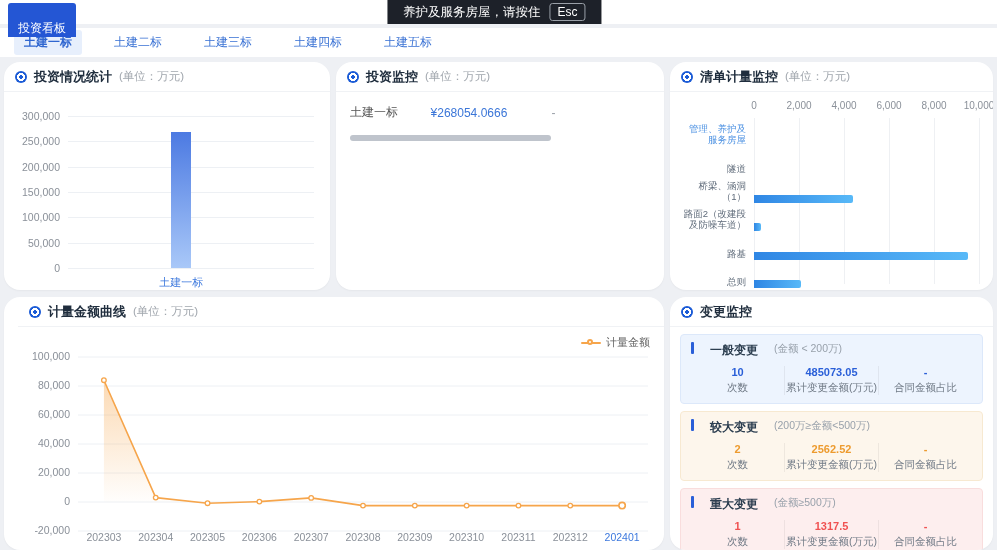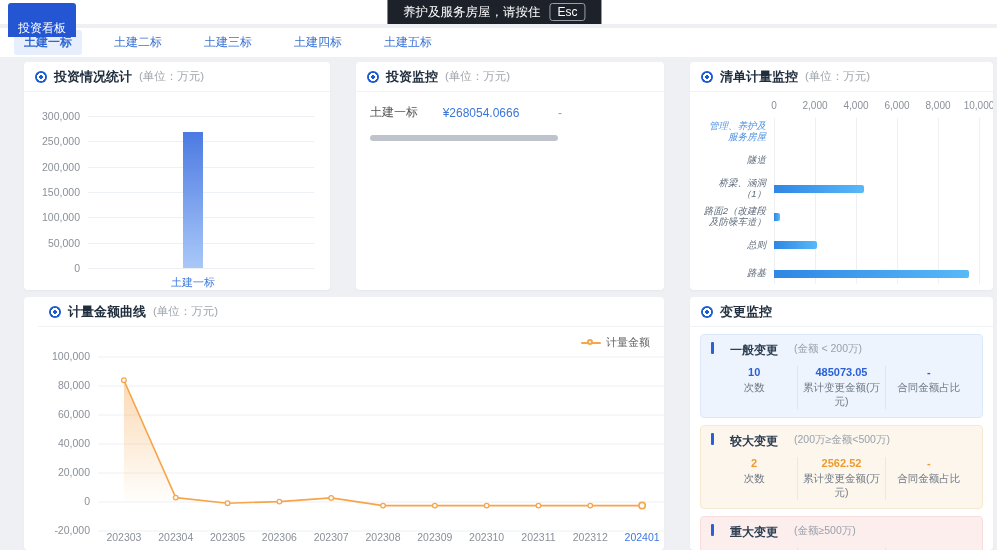--- a/index.html
+++ b/index.html
@@ -15,21 +15,21 @@
     color:#fff; font-size:12.5px; display:flex; align-items:center; gap:9px; padding:0 16px; white-space:nowrap; }
   .fs-tip .esc { border:1px solid #9aa0a8; border-radius:3px; padding:0 7px; line-height:16px; font-size:12px; }
 
   
   .tabsrow { margin-top:4px; background:#fff; height:29px; display:flex; align-items:center; padding:0 14px; gap:22px; }
   .tab { font-size:12px; color:#3a72d4; cursor:pointer; padding:4px 10px; border-radius:3px; white-space:nowrap; }
   .tab.active { background:#e7effc; color:#2f66d0; font-weight:bold; }
 
   
   .main { padding:5px 4px; display:grid; grid-template-columns:326px 328px 1fr; grid-template-rows:228px 253px; gap:7px 6px; }
-  .panel { background:#fff; border-radius:4px; box-shadow:0 1px 2px rgba(0,0,0,0.04); overflow:hidden; position:relative;margin-left:20px; }
+  .panel { background:#fff; border-radius:16px; box-shadow:0 1px 2px rgba(0,0,0,0.04); overflow:hidden; position:relative; }
   .p-head { height:30px; display:flex; align-items:center; gap:7px; padding:0 11px; border-bottom:1px solid #f0f2f5; }
   .p-icon { width:12px; height:12px; border-radius:50%; flex:0 0 12px;
     background:radial-gradient(circle at center,#1b5bd6 0 22%,#ffffff 23% 46%,#1b5bd6 47% 100%); }
   .p-title { font-size:13px; font-weight:bold; color:#1f2d3d; white-space:nowrap; }
   .p-unit { font-size:11.5px; color:#a0a6ad; white-space:nowrap; }
   .panel4 { grid-column:1 / 3;padding-left:14px; }
 
   
   .vchart { position:relative; height:152px; margin:24px 16px 0 64px; }
   .grid-h { position:absolute; left:0; right:0; height:1px; background:#edf0f4; }
@@ -48,21 +48,21 @@
   .mini-progress { height:5px; width:42px; background:#eef1f4; border-radius:3px; margin:2px 0 0 auto; }
   .hscroll { margin-top:8px; height:6px; }
   .hscroll-thumb { height:6px; width:67%; background:#bfc4cc; border-radius:3px; cursor:pointer; }
 
   
   .hchart { padding:8px 14px 0 12px; }
   .hticks { position:relative; height:18px; }
   .htick { position:absolute; top:0; transform:translateX(-50%); font-size:10px; color:#8a9099; white-space:nowrap; }
   .hbody { position:relative; height:170px; display:flex; flex-direction:column; }
   .grid-v { position:absolute; top:0; bottom:4px; width:1px; background:#eef0f3; }
-  .hrow { flex:1; display:flex; align-items:center; min-height:0; position:relative;font-style:italic; }
+  .hrow { flex:1; display:flex; align-items:flex-end; min-height:0; position:relative; }
   .hlabel { width:64px; flex:0 0 64px; margin-right:8px; text-align:right; font-size:9.5px; line-height:1.15; color:#5f6b7a; }
   .htrack { flex:1; position:relative; height:8px; }
   .hbar { position:absolute; left:0; top:0; height:8px; border-radius:0 2px 2px 0; cursor:pointer; }
 
   
   .legend { position:absolute; right:14px; top:38px; display:flex; align-items:center; gap:5px; font-size:11px; color:#666; }
   .legend-ico { position:relative; width:20px; height:10px; }
   .legend-ico .ln { position:absolute; top:4px; left:0; right:0; height:2px; background:#f6a54b; border-radius:1px; }
   .legend-ico .dot { position:absolute; top:1px; left:6px; width:6px; height:6px; border:2px solid #f6a54b; border-radius:50%; background:#fff; }
   .linewrap { position:absolute; left:4px; top:30px; }
@@ -184,29 +184,29 @@
                 <div class="hbar" style="width:44%;background:linear-gradient(to right,#2f86e4,#58b9f8)"></div>
               </div>
             </div>
             <div class="hrow">
               <div class="hlabel" style="">路面2（改建段及防噪车道）</div>
               <div class="htrack">
                 <div class="hbar" style="width:3%;background:linear-gradient(to right,#2f86e4,#58b9f8)"></div>
               </div>
             </div>
             <div class="hrow">
+              <div class="hlabel" style="">路基</div>
+              <div class="htrack">
+                <div class="hbar" style="width:95%;background:linear-gradient(to right,#2f86e4,#58b9f8)"></div>
+              </div>
+            </div>
+            <div class="hrow">
               <div class="hlabel" style="">总则</div>
               <div class="htrack">
                 <div class="hbar" style="width:21%;background:linear-gradient(to right,#2f86e4,#58b9f8)"></div>
-              </div>
-            </div>
-            <div class="hrow">
-              <div class="hlabel" style="">路基</div>
-              <div class="htrack">
-                <div class="hbar" style="width:95%;background:linear-gradient(to right,#2f86e4,#58b9f8)"></div>
               </div>
             </div>
           </div>
         </div>
     </div>
 
     <div class="panel panel4">
       <div class="p-head">
         <span class="p-icon"></span>
         <span class="p-title">计量金额曲线</span>

